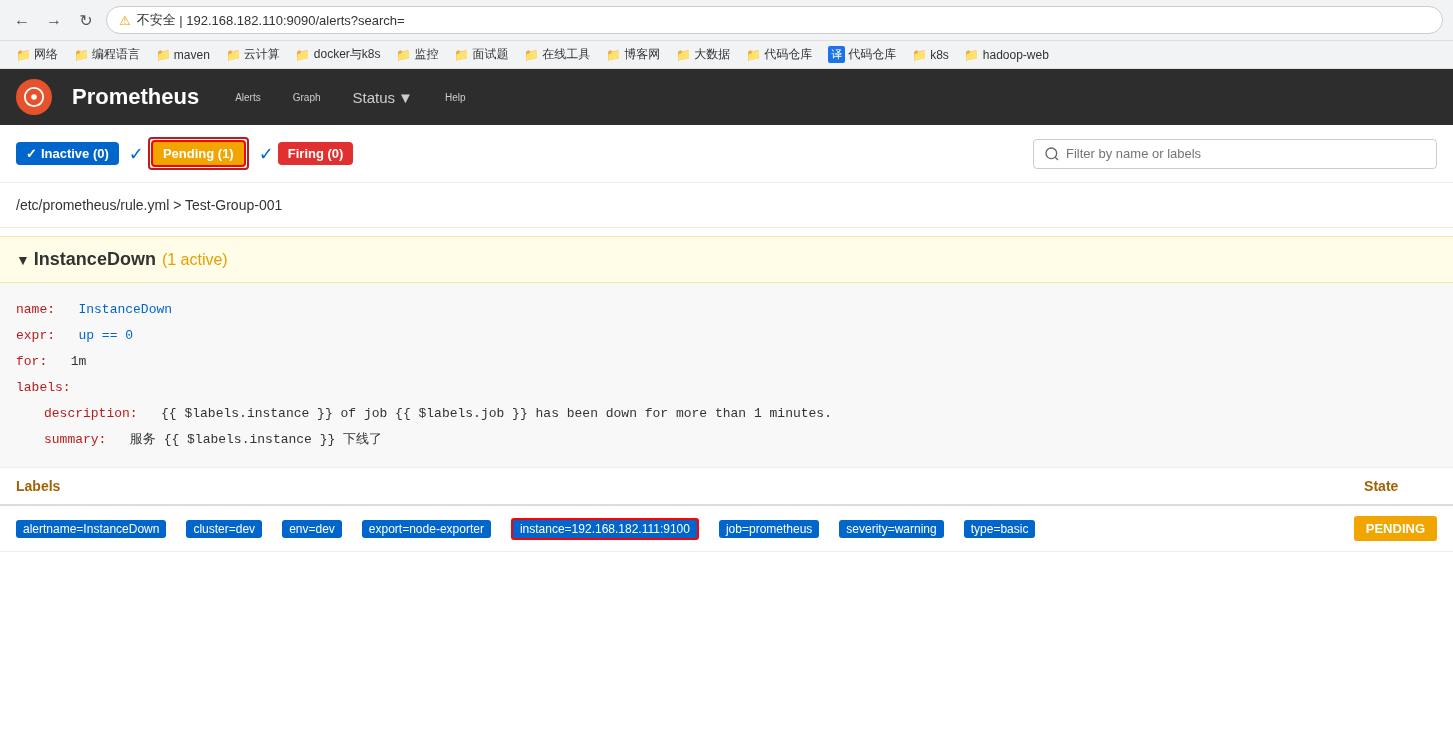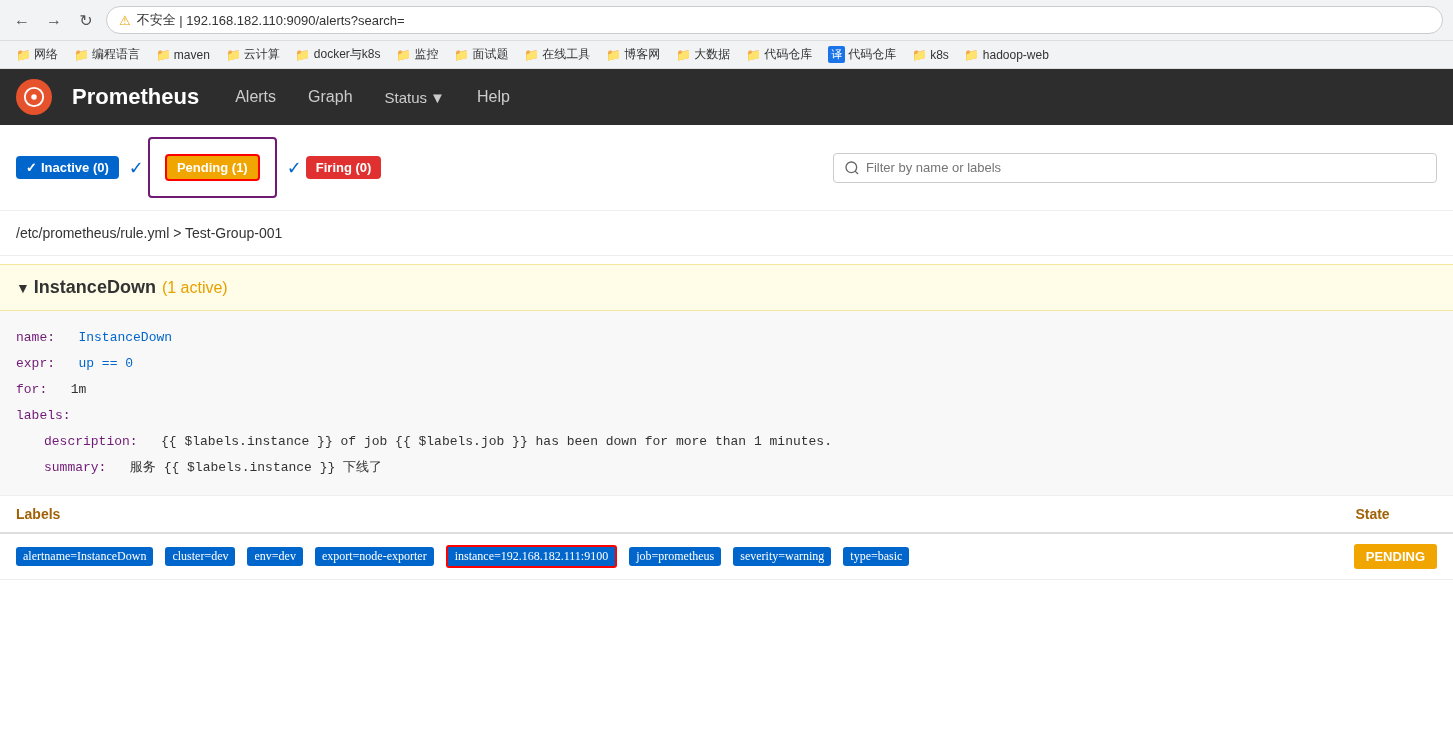--- a/index.html
+++ b/index.html
@@ -85,21 +85,21 @@
       flex-shrink: 0;
     }
     .app-title {
       color: #fff;
       font-size: 22px;
       font-weight: bold;
       margin-right: 10px;
     }
     .nav-link {
       color: #ccc;
-      font-size: 16px;
+      font-size: 10px;
       text-decoration: none;
       padding: 4px 6px;
       cursor: pointer;
     }
     .nav-dropdown {
       display: flex;
       align-items: center;
       gap: 3px;
       color: #ccc;
       font-size: 15px;
@@ -129,42 +129,42 @@
     .badge-inactive {
       background: #0066cc;
       color: #fff;
     }
     .badge-pending {
       background: #f0a500;
       color: #fff;
       border: 2px solid red;
     }
     .badge-pending-wrapper {
-      border: 2px solid #701a75;
+      border: 2px solid #b91c1c;
       border-radius: 4px;
-      padding: 15px;
+      padding: 1px;
       display: flex;
       align-items: center;
     }
     .badge-firing {
       background: #e03030;
       color: #fff;
     }
     .checkbox-icon {
       color: #fff;
       font-size: 13px;
     }
     .filter-search {
       margin-left: auto;
       display: flex;
       align-items: center;
       border: 1px solid #ccc;
       border-radius: 4px;
       padding: 6px 10px;
-      width: 604px;
+      width: 404px;
       background: #fff;
     }
     .filter-search input {
       border: none;
       outline: none;
       font-size: 13px;
       width: 100%;
       color: #999;
     }
     .search-icon-svg {
@@ -213,21 +213,21 @@
 
     
     .rule-detail {
       background: #f8f8f8;
       padding: 14px 16px;
       font-size: 13px;
       font-family: 'Courier New', monospace;
       line-height: 2;
       border-bottom: 1px solid #eee;
     }
-    .rule-detail .key { color: #701a75; }
+    .rule-detail .key { color: #b91c1c; }
     .rule-detail .val-blue { color: #0066cc; }
     .rule-detail .val-normal { color: #333; }
     .rule-detail .indent { margin-left: 28px; }
 
     
     .alerts-table {
       width: 100%;
       border-collapse: collapse;
       margin-top: 0;
     }
@@ -246,23 +246,22 @@
       text-align: center;
     }
     .alerts-table td {
       padding: 10px 16px;
       border-bottom: 1px solid #eee;
       vertical-align: middle;
     }
     .labels-cell {
       display: flex;
       flex-wrap: wrap;
-      gap: 12px;
-      align-items: center;
-      font-family: Liberation Serif, serif;
+      gap: 20px;
+      align-items: center;
     }
     .label-badge {
       background: #0066cc;
       color: #fff;
       border-radius: 3px;
       padding: 2px 7px;
       font-size: 12px;
       white-space: nowrap;
     }
     .label-badge-highlighted {

